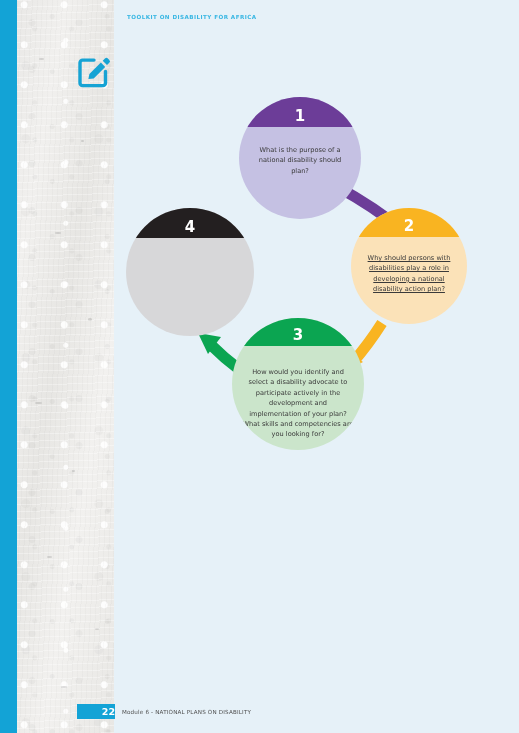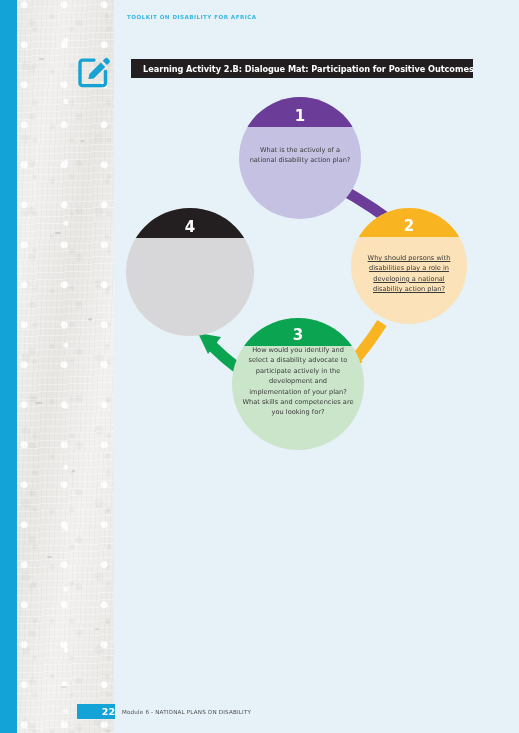--- a/index.html
+++ b/index.html
@@ -142,21 +142,21 @@
   #node-1 { left: 125px; top:  7px; width: 122px; height: 122px; background: #c5c1e3; }
   #node-1 .node-cap { height: 30px; background: #6c3d98; }
   #node-1 .node-text { top: 48px; }
 
   #node-2 { left: 237px; top: 118px; width: 116px; height: 116px; background: #fbe2b8; }
   #node-2 .node-cap { height: 29px; background: #f9b421; }
   #node-2 .node-text { top: 45px; text-decoration: underline; }
 
   #node-3 { left: 118px; top: 228px; width: 132px; height: 132px; background: #cbe5cb; }
   #node-3 .node-cap { height: 28px; background: #0ba551; }
-  #node-3 .node-text { top: 27px; }
+  #node-3 .node-text { top: 49px; }
 
   #node-4 { left:  12px; top: 118px; width: 128px; height: 128px; background: #d7d7d9; }
   #node-4 .node-cap { height: 30px; background: #231f20; }
   #node-4 .node-text { top: 46px; }
 
   
   .page-badge {
     position: absolute;
     left: 77px; top: 704px;
     width: 38px; height: 15px;
@@ -201,23 +201,20 @@
   <div class="running-head">TOOLKIT ON DISABILITY FOR AFRICA</div>
 
   <div class="edit-icon">
     <svg width="40" height="40" viewBox="0 0 40 40">
       <path d="M30.5 21.5 V33 a2.6 2.6 0 0 1 -2.6 2.6 H7.6 A2.6 2.6 0 0 1 5 33 V12.7 a2.6 2.6 0 0 1 2.6 -2.6 H19" fill="none" stroke="#16a3d4" stroke-width="3.4" stroke-linecap="round"></path>
       <path d="M14.4 24.1 L25.9 12.6 L30.2 16.9 L18.7 28.4 L13.4 29.1 Z" fill="#16a3d4"></path>
       <path d="M27.7 10.8 L30.0 8.5 A2.0 2.0 0 0 1 32.9 8.5 L34.3 9.9 A2.0 2.0 0 0 1 34.3 12.8 L32.0 15.1 Z" fill="#16a3d4"></path>
     </svg>
   </div>
 
-  <div class="activity-bar">
-    <span class="activity-bar-label">Learning Activity 2.B: Dialogue Mat: Participation for Positive Outcomes</span>
-  </div>
 
   <div class="diagram">
 
     <svg class="arrows-svg" viewBox="0 0 405 380">
 
       <g>
         <path d="M222 96 Q262 118 288 140" fill="none" stroke="#6c3d98" stroke-width="11" stroke-linecap="butt"></path>
         <path d="M300 150 L277 150 L290 131 Z" fill="#6c3d98"></path>
       </g>
 
@@ -229,21 +226,21 @@
       <g>
         <path d="M126 280 Q110 268 96 254" fill="none" stroke="#0ba551" stroke-width="11" stroke-linecap="butt"></path>
         <path d="M84 243 L107 247 L94 264 Z" fill="#0ba551"></path>
       </g>
     </svg>
 
     <div class="node" id="node-1">
       <div class="node-cap">
         <span class="node-num">1</span>
       </div>
-      <div class="node-text">What is the actively of a national disability action plan?</div>
+      <div class="node-text">What is the purpose of a national disability should plan?</div>
     </div>
 
     <div class="node" id="node-2">
       <div class="node-cap">
         <span class="node-num">2</span>
       </div>
       <div class="node-text">Why should persons with disabilities play a role in developing a national disability action plan?</div>
     </div>
 
     <div class="node" id="node-3">

